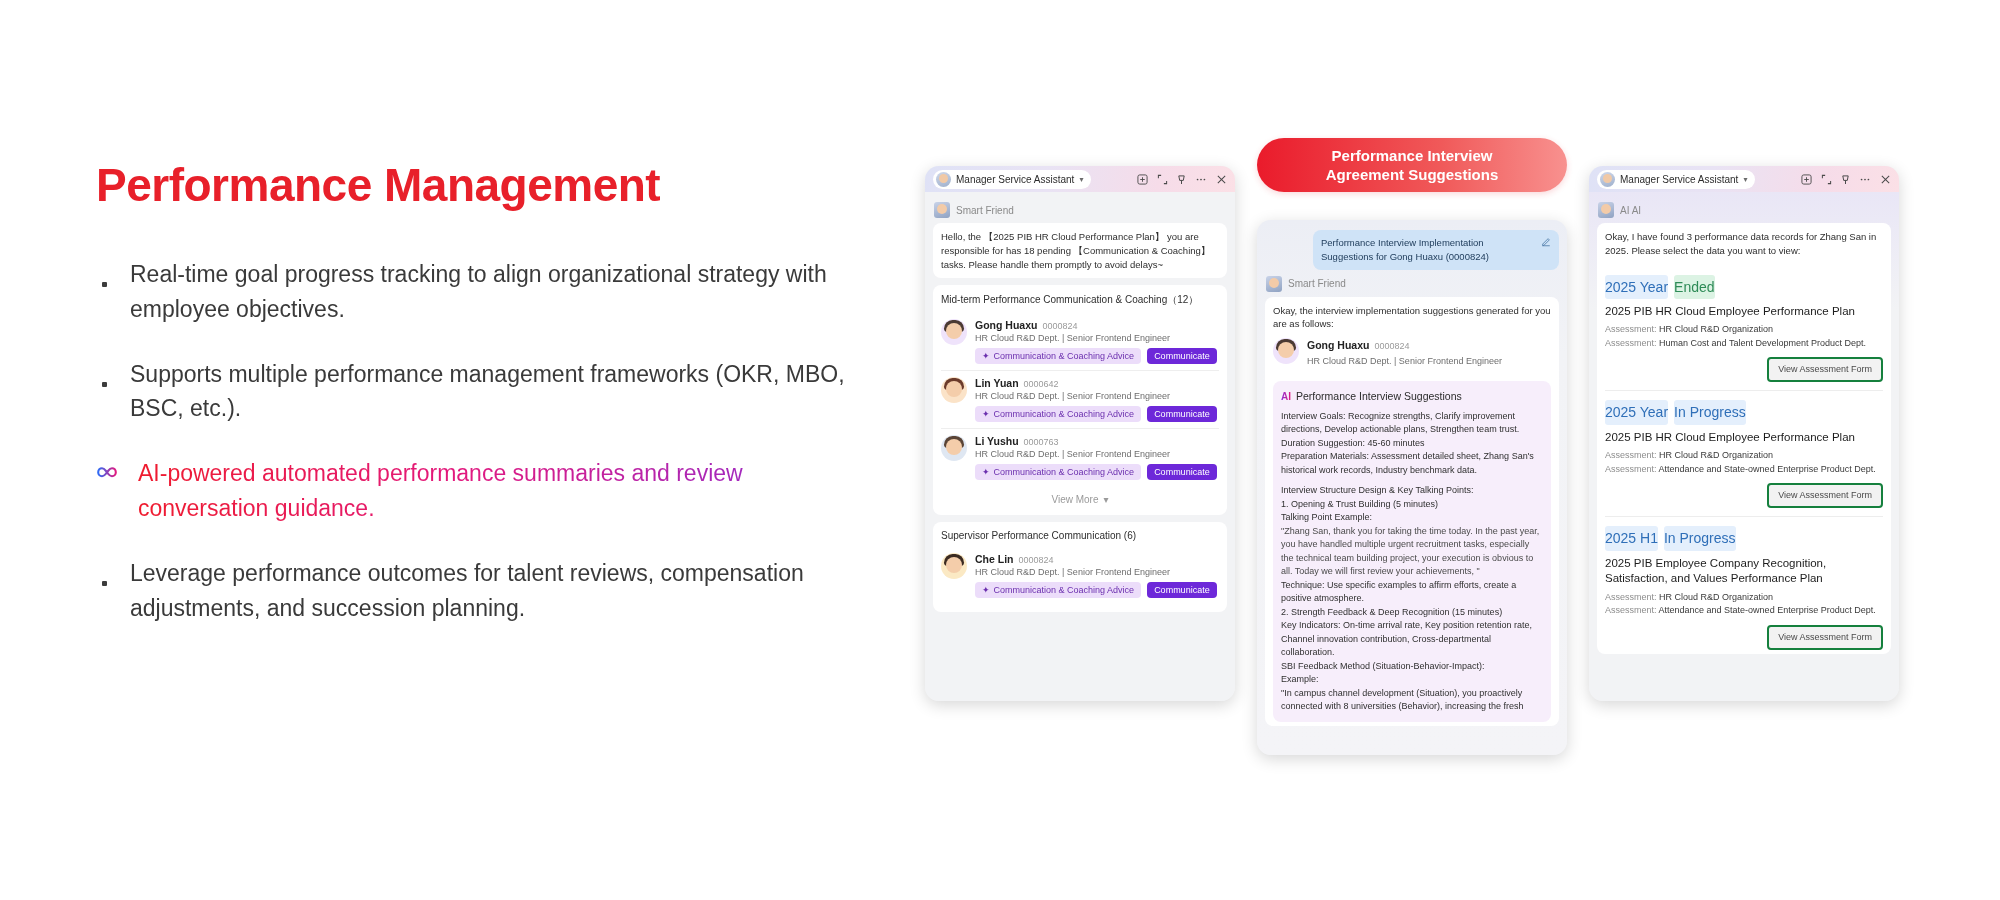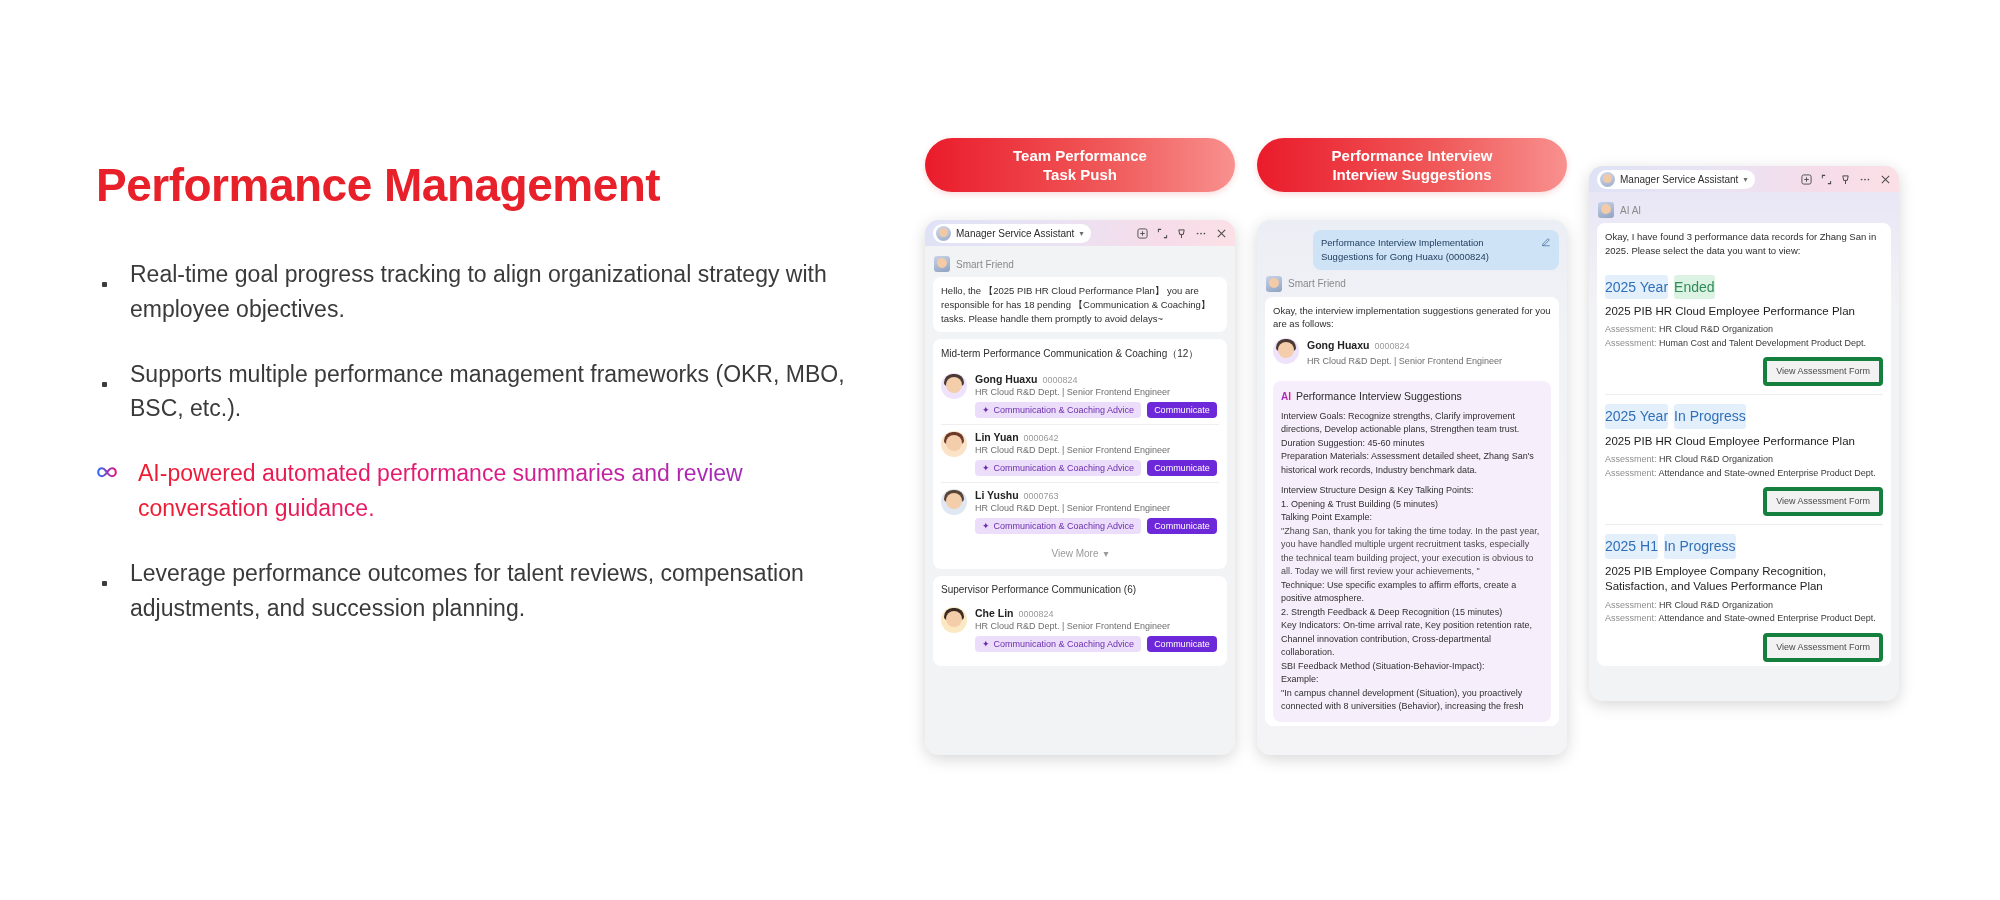--- a/index.html
+++ b/index.html
@@ -135,21 +135,21 @@
   .rec-item + .rec-item{border-top:1px solid #ededed;margin-top:8px;padding-top:9px;}
   .tags{display:flex;gap:6px;margin-bottom:5px;}
   .tag{font-size:14px;padding:2px 0;border-radius:3px;}
   .tag.year{background:#e4effc;color:#2f6fb8;}
   .tag.ended{background:#dcf3e4;color:#2e8b57;}
   .tag.prog{background:#e4effc;color:#2f6fb8;}
   .rec-title{font-size:11.5px;color:#1d1d1d;line-height:1.35;margin-bottom:4px;}
   .rec-row{font-size:9px;color:#3a3a3a;line-height:1.5;}
   .rec-row span.k{color:#8d8d8d;}
   .rec-btn{
-    margin-top:7px;margin-left:auto;width:max-content;background:#f2f2f2;border:4px solid #15803d;
+    margin-top:7px;margin-left:auto;width:max-content;background:#f2f2f2;border:2px solid #15803d;
     border-radius:4px;font-size:9px;color:#4a4a4a;padding:4px 9px;
   }
 </style>
 </head>
 <body>
 
 <div class="page">
 
   <div class="left">
     <h1 class="headline">Performance Management</h1>
@@ -185,24 +185,20 @@
         <div class="b-dot"><span class="sq"></span></div>
         <div class="b-text">Leverage performance outcomes for talent reviews, compensation adjustments, and succession planning.</div>
       </div>
 
     </div>
   </div>
 
   <div class="cards">
 
     <div class="col">
-      <div class="pill">
-        <span>Team Performance</span>
-        <span>Task Push</span>
-      </div>
 
       <div class="phone">
        <div class="phone-inner">
         <div class="titlebar">
           <div class="tb-chip">
             <span class="avatar"></span>
             <span class="tb-name">Manager Service Assistant</span>
             <span class="tb-caret">▾</span>
           </div>
           <div class="tb-actions">
@@ -328,21 +324,21 @@
             </div>
           </div>
         </div>
        </div>
       </div>
     </div>
 
     <div class="col">
       <div class="pill">
         <span>Performance Interview</span>
-        <span>Interview Suggestions</span>
+        <span>Agreement Suggestions</span>
       </div>
 
       <div class="phone">
        <div class="phone-inner">
         <div class="body tinted" style="padding-top:10px;">
           <div class="me-row">
             <div class="bubble me">
               <span>Performance Interview Implementation Suggestions for Gong Huaxu (0000824)</span>
               <span class="edit-ic">
                 <svg width="10" height="10" viewBox="0 0 12 12">

